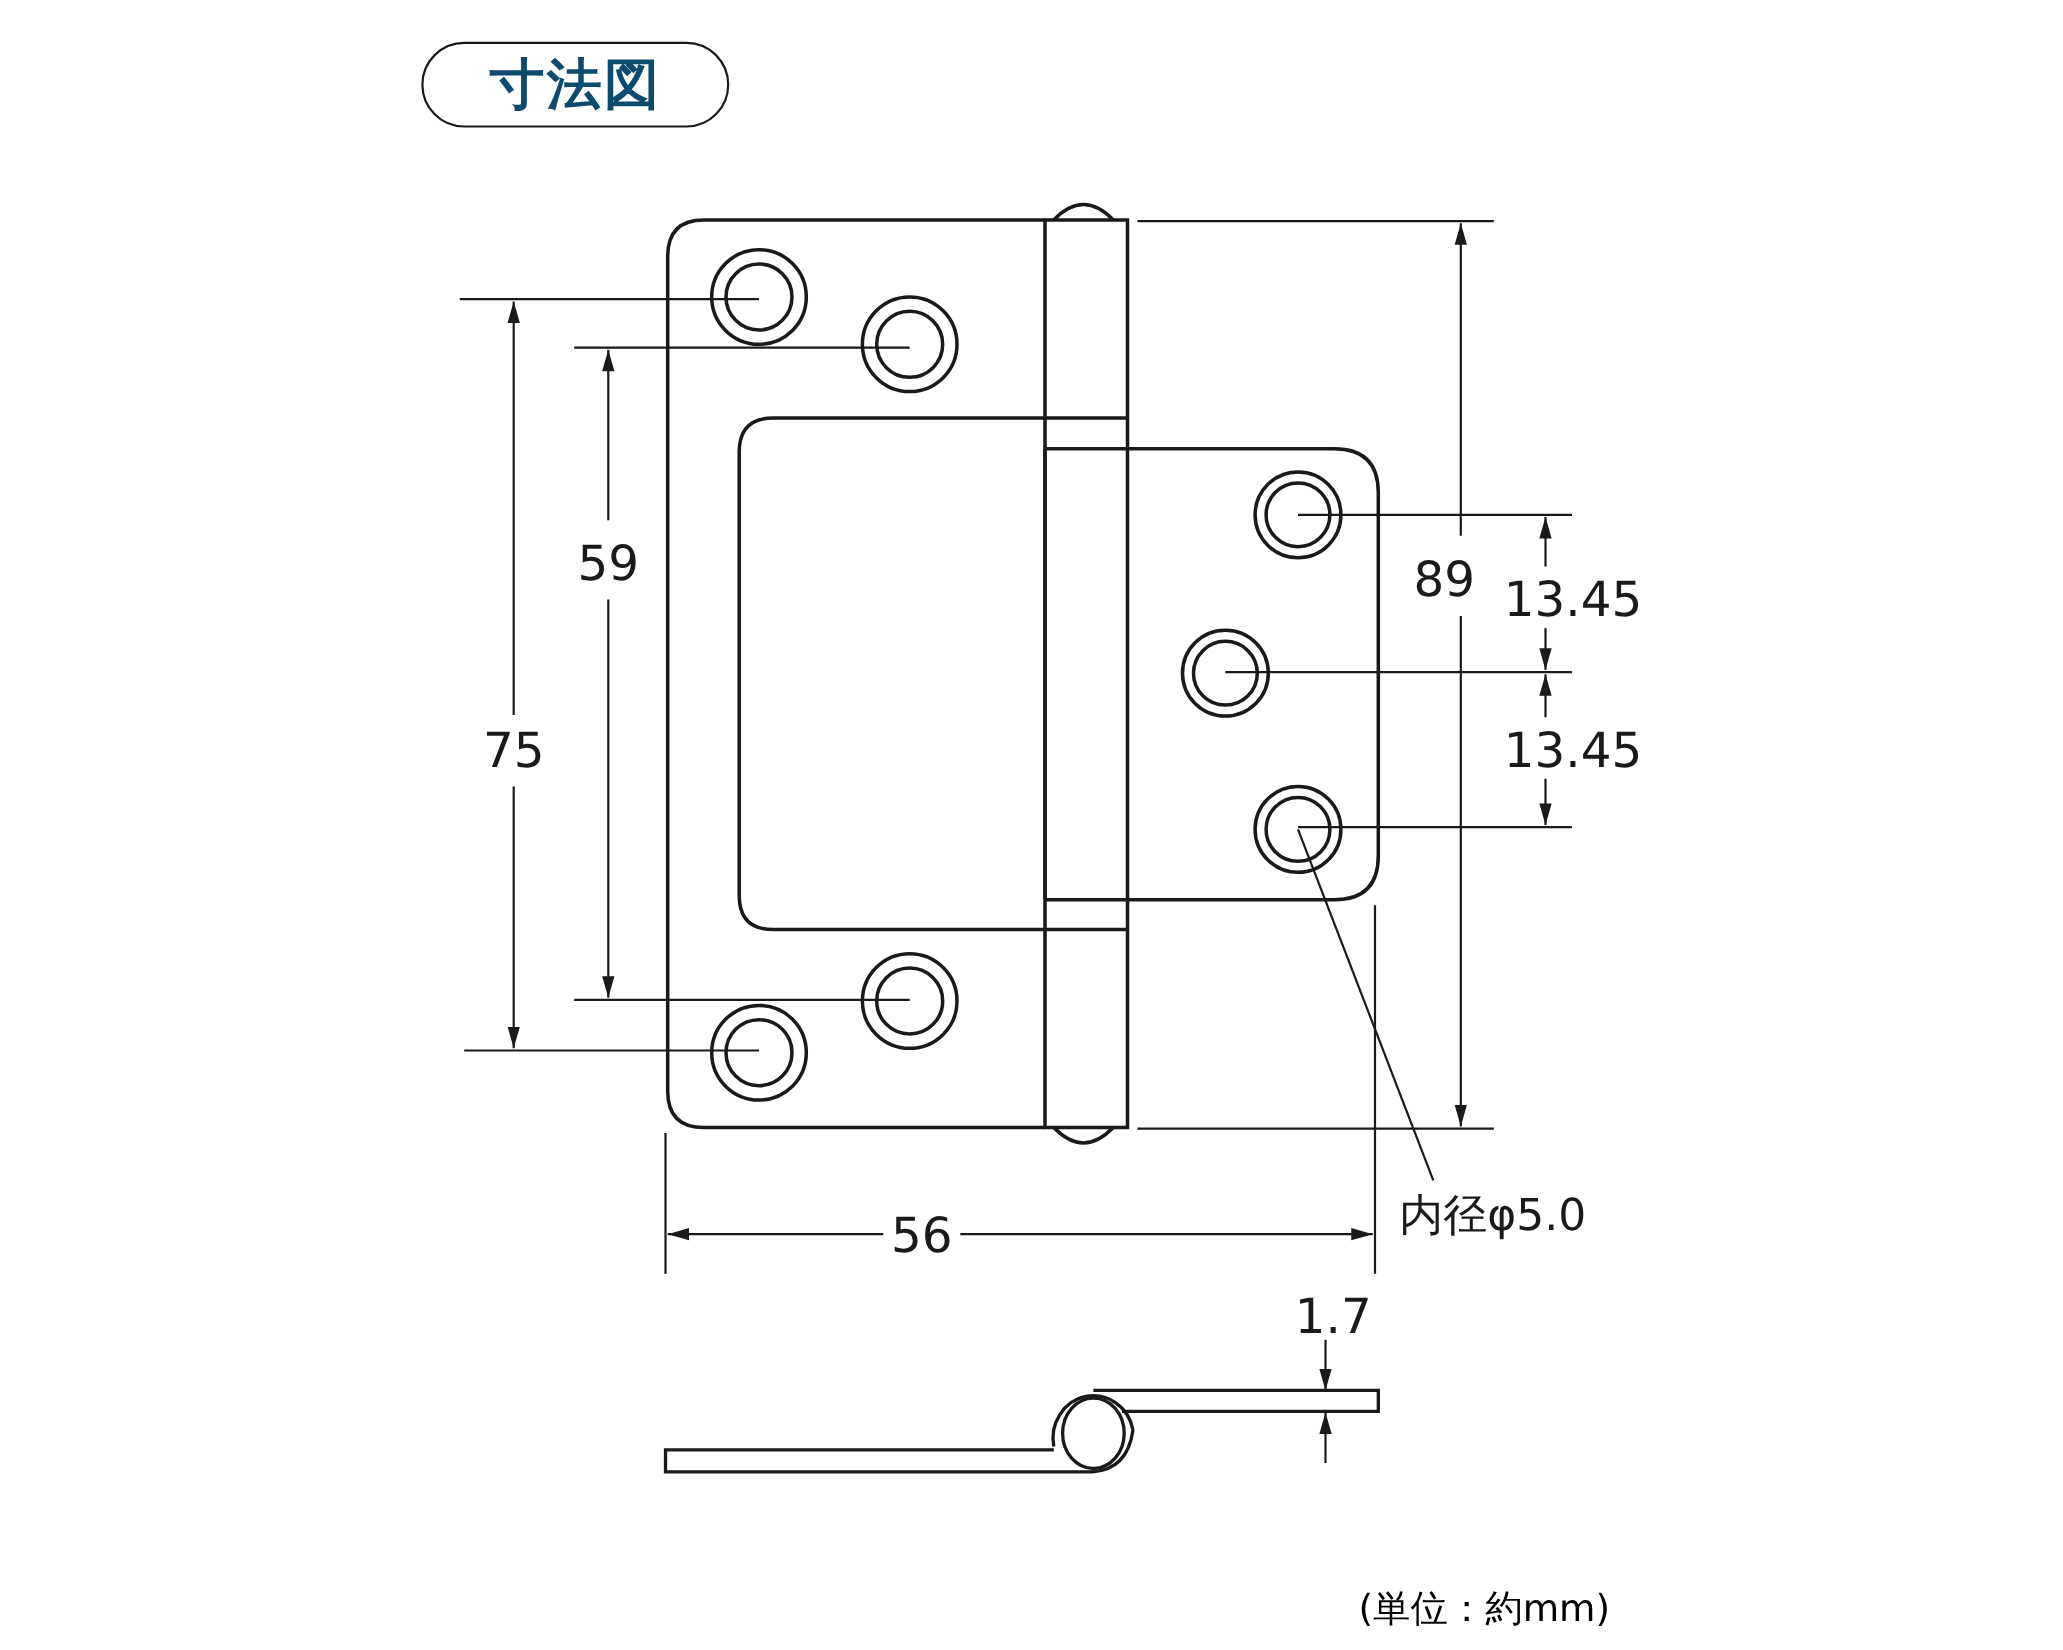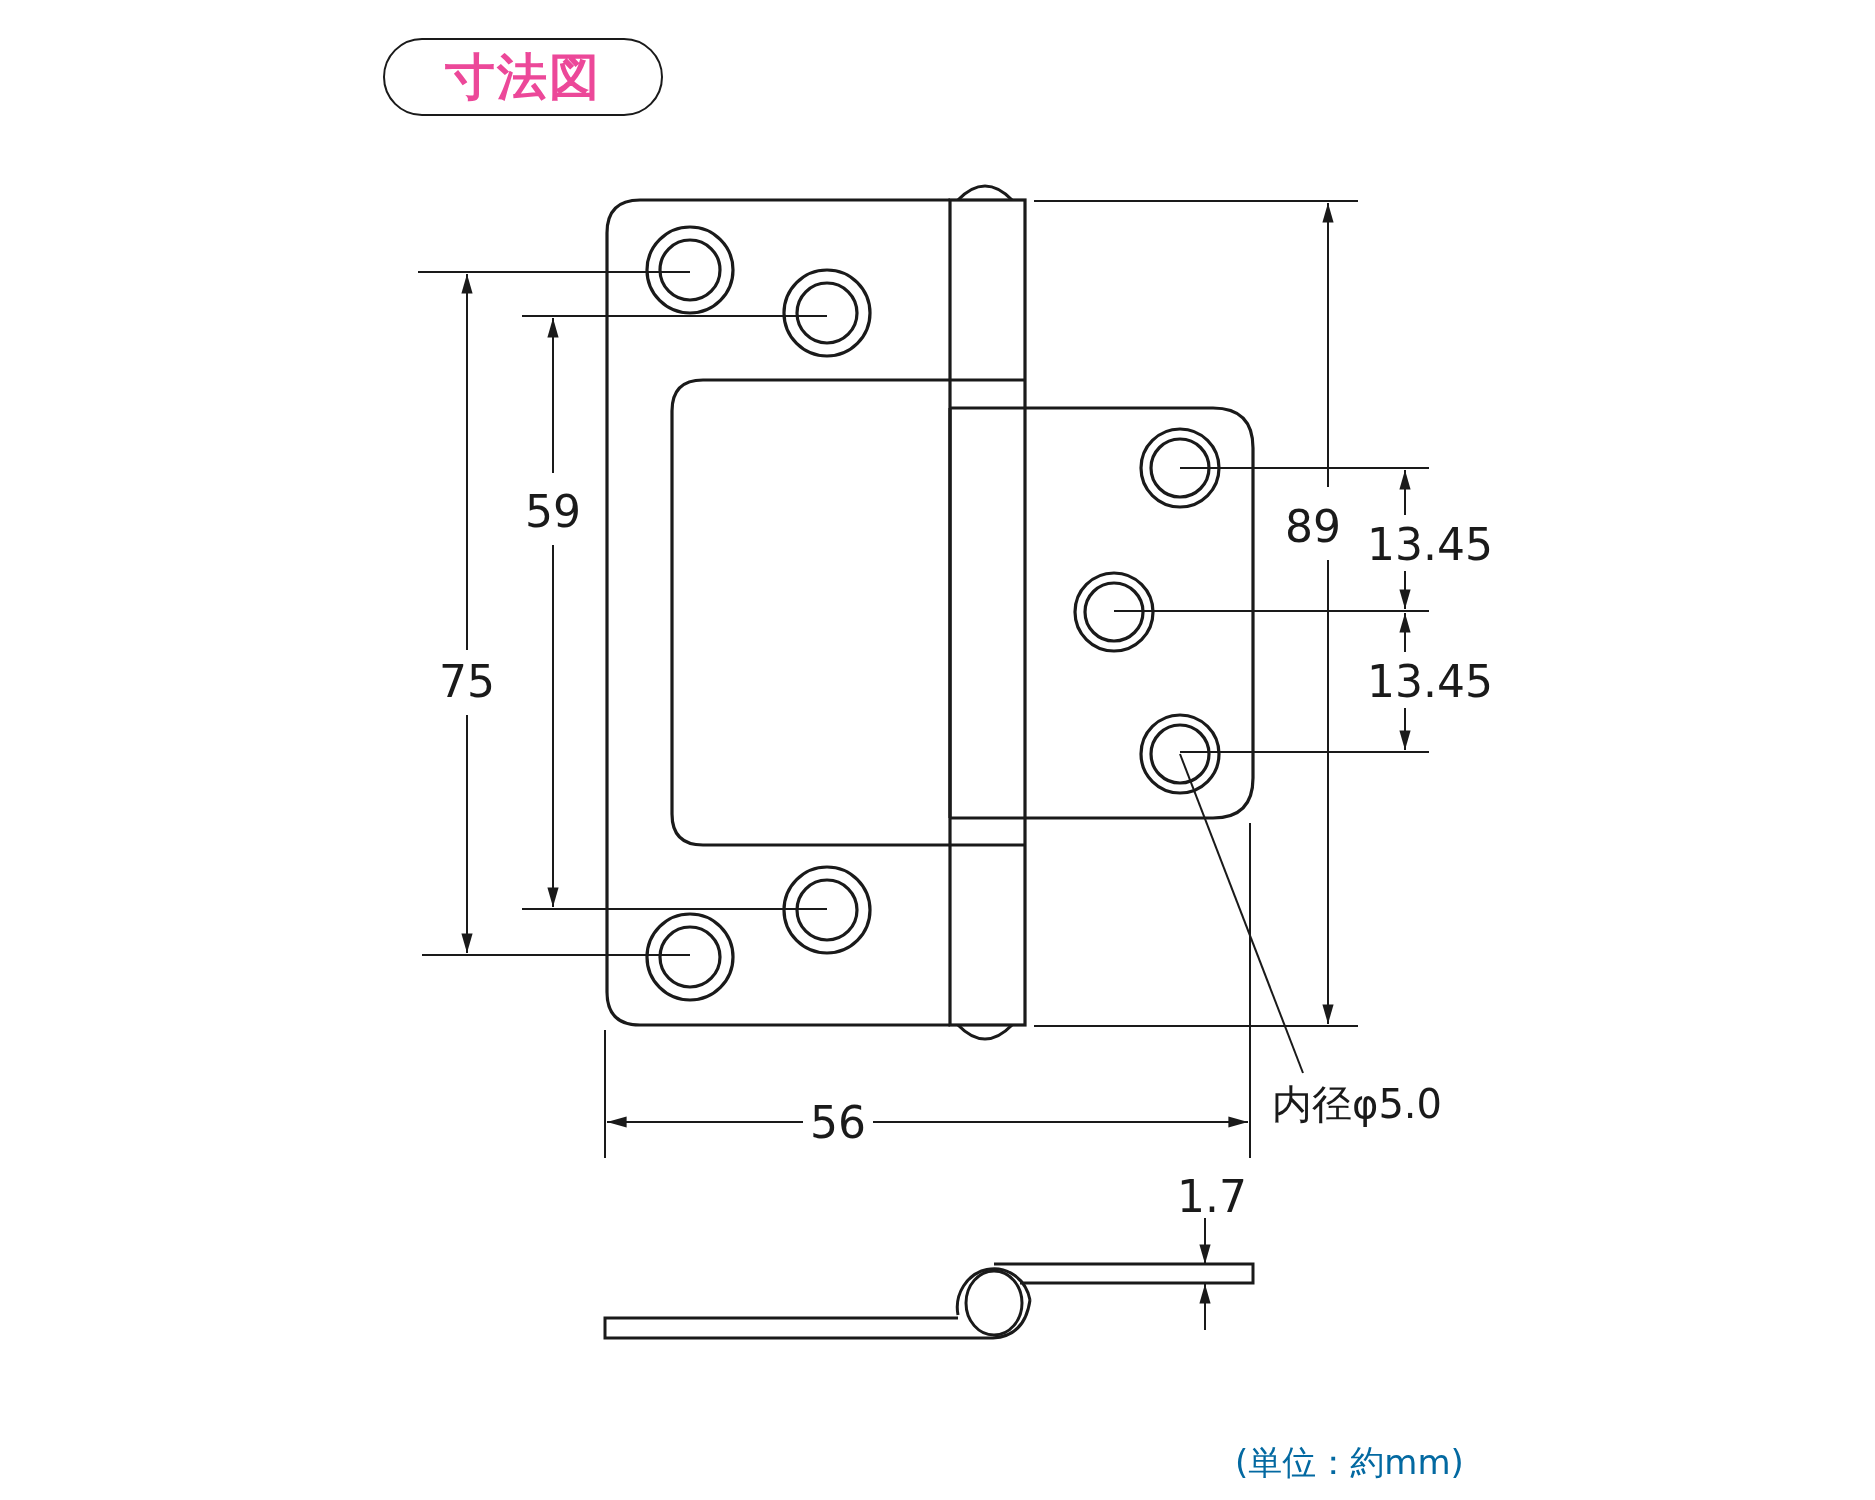--- a/index.html
+++ b/index.html
@@ -1,23 +1,23 @@
 <!DOCTYPE html>
 <html><head>
 <meta charset="utf-8">
 <style>
   html, body { margin: 0; padding: 0; background: #ffffff; }
   body { width: 1875px; height: 1500px; position: relative; overflow: hidden;
          font-family: "DejaVu Sans", "Liberation Sans", sans-serif; }
   .title-pill { position: absolute; left: 383px; top: 38px; width: 280px; height: 78px;
          border: 2.5px solid #1a1a1a; border-radius: 40px; box-sizing: border-box;
          display: flex; align-items: center; justify-content: center; }
-  .title-pill span { font-size: 50px; font-weight: bold; color: #ec4899; letter-spacing: 2px; }
+  .title-pill span { font-size: 50px; font-weight: bold; color: #0c4a6e; letter-spacing: 2px; }
   svg#drawing { position: absolute; left: 0; top: 0; }
-  .unit-note { position: absolute; left: 1235px; top: 1440px; font-size: 34px; color: #0369a1; }
+  .unit-note { position: absolute; left: 1235px; top: 1440px; font-size: 34px; color: #000000; }
   .dim-text { font-family: "DejaVu Sans", "Liberation Sans", sans-serif; fill: #1a1a1a; }
 </style>
 </head>
 <body>
 
 <div class="title-pill">
   <span>寸法図</span>
 </div>
 
 <svg id="drawing" width="1875" height="1500" viewBox="0 0 1875 1500" xmlns="http://www.w3.org/2000/svg">

